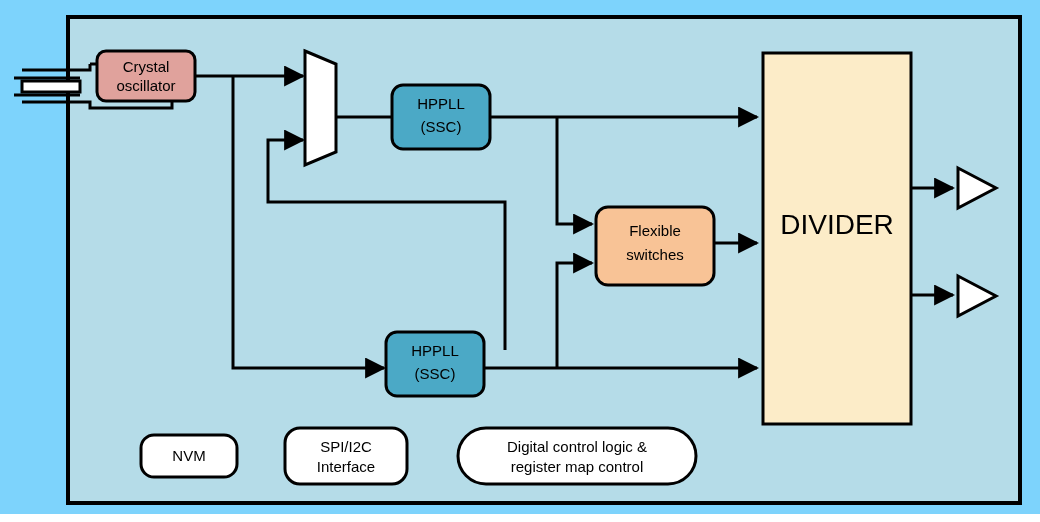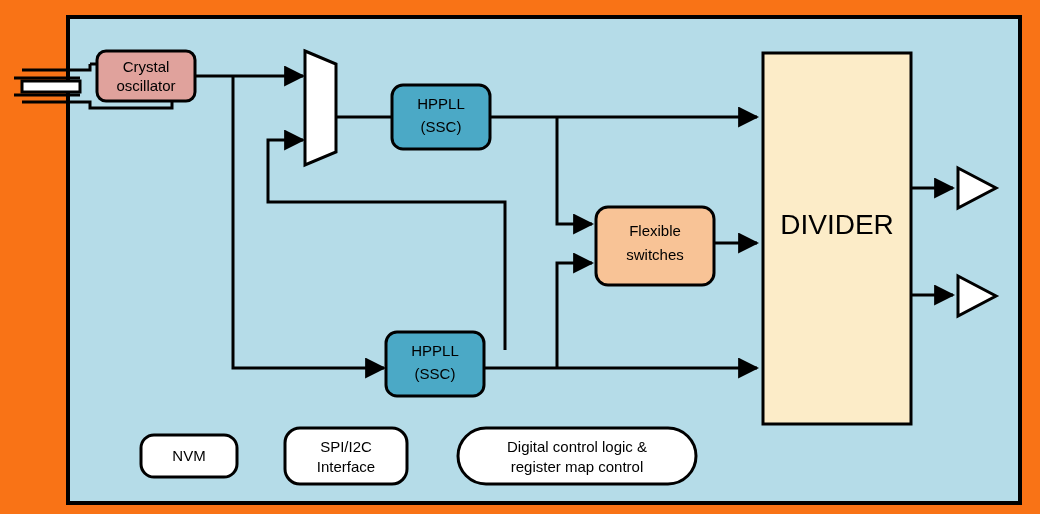--- a/index.html
+++ b/index.html
@@ -7,21 +7,21 @@
     padding: 0;
     background: #ffffff;
   }
   body {
     font-family: "Liberation Sans", sans-serif;
   }
   #stage {
     position: relative;
     width: 1040px;
     height: 514px;
-    background: #f97316;
+    background: #7dd3fc;
     overflow: hidden;
   }
   #stage svg {
     position: absolute;
     left: 0;
     top: 0;
   }
   .blk-label {
     font-family: "Liberation Sans", sans-serif;
     fill: #000000;

